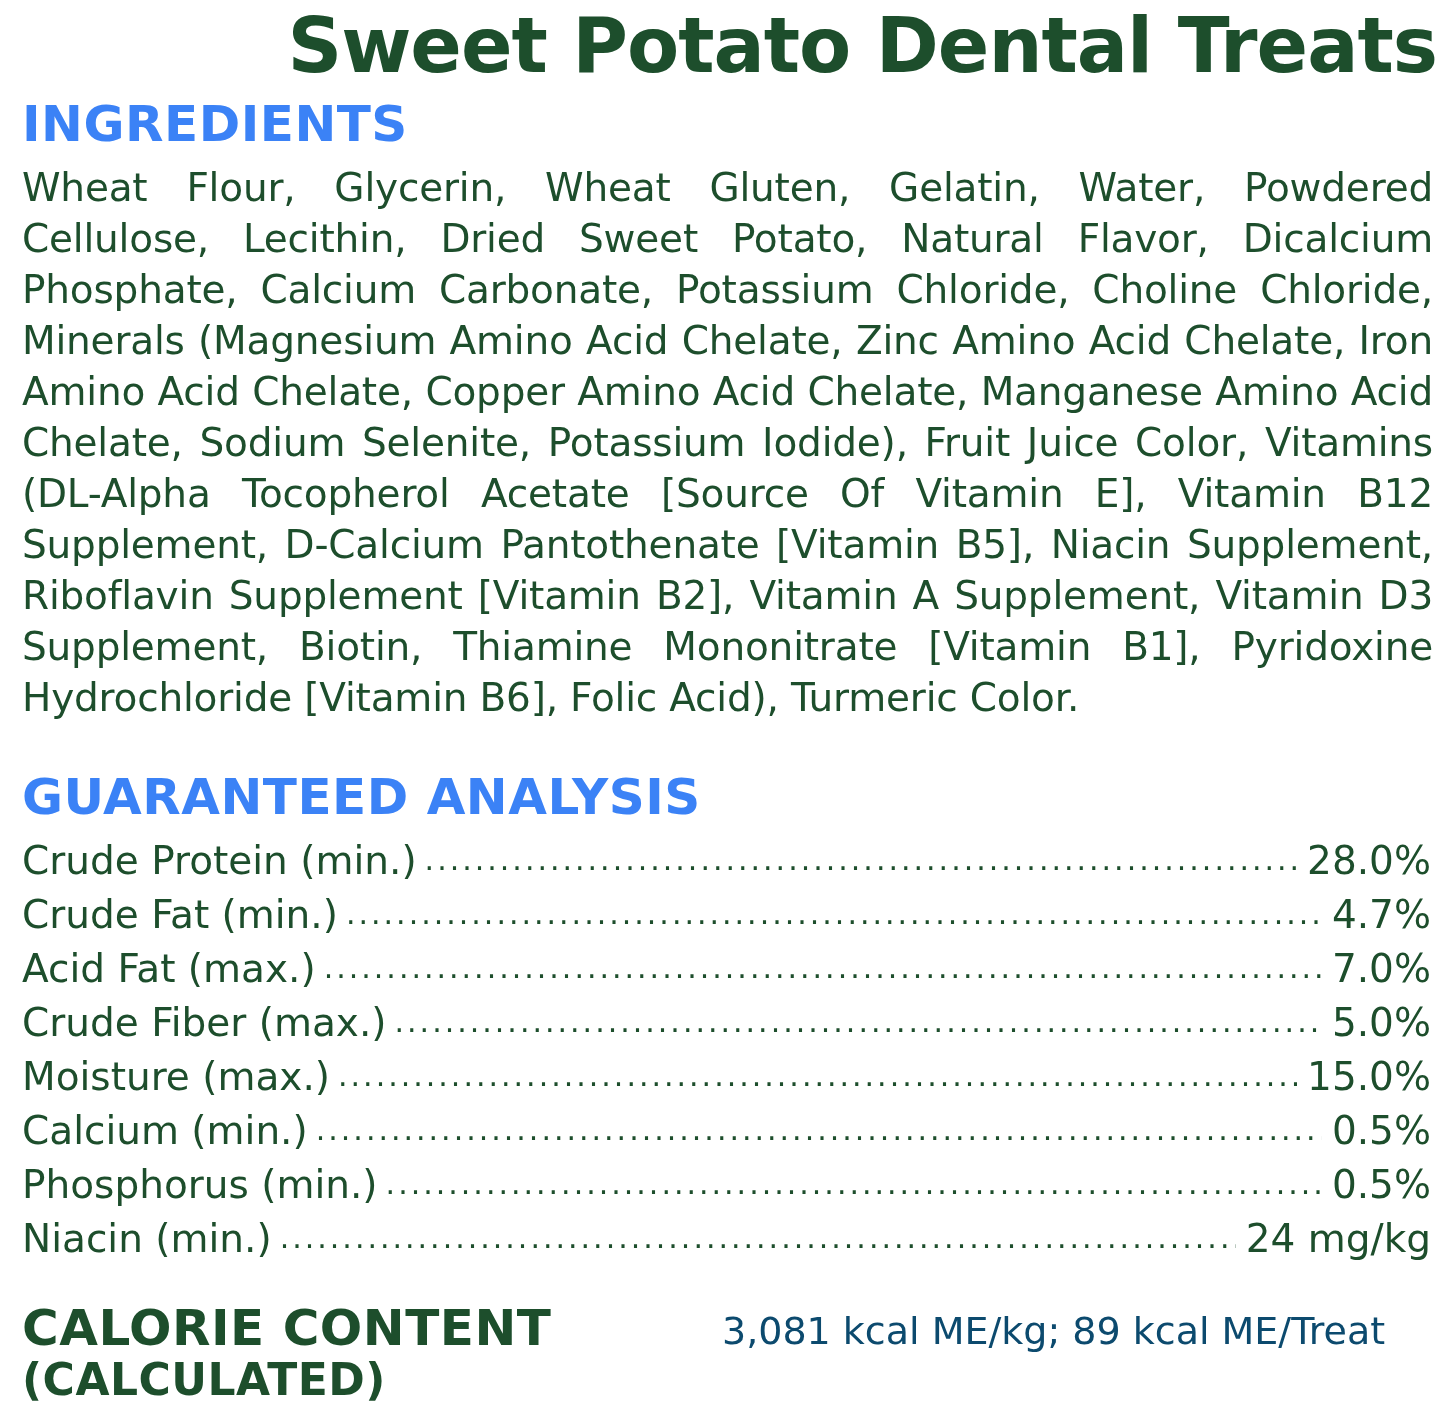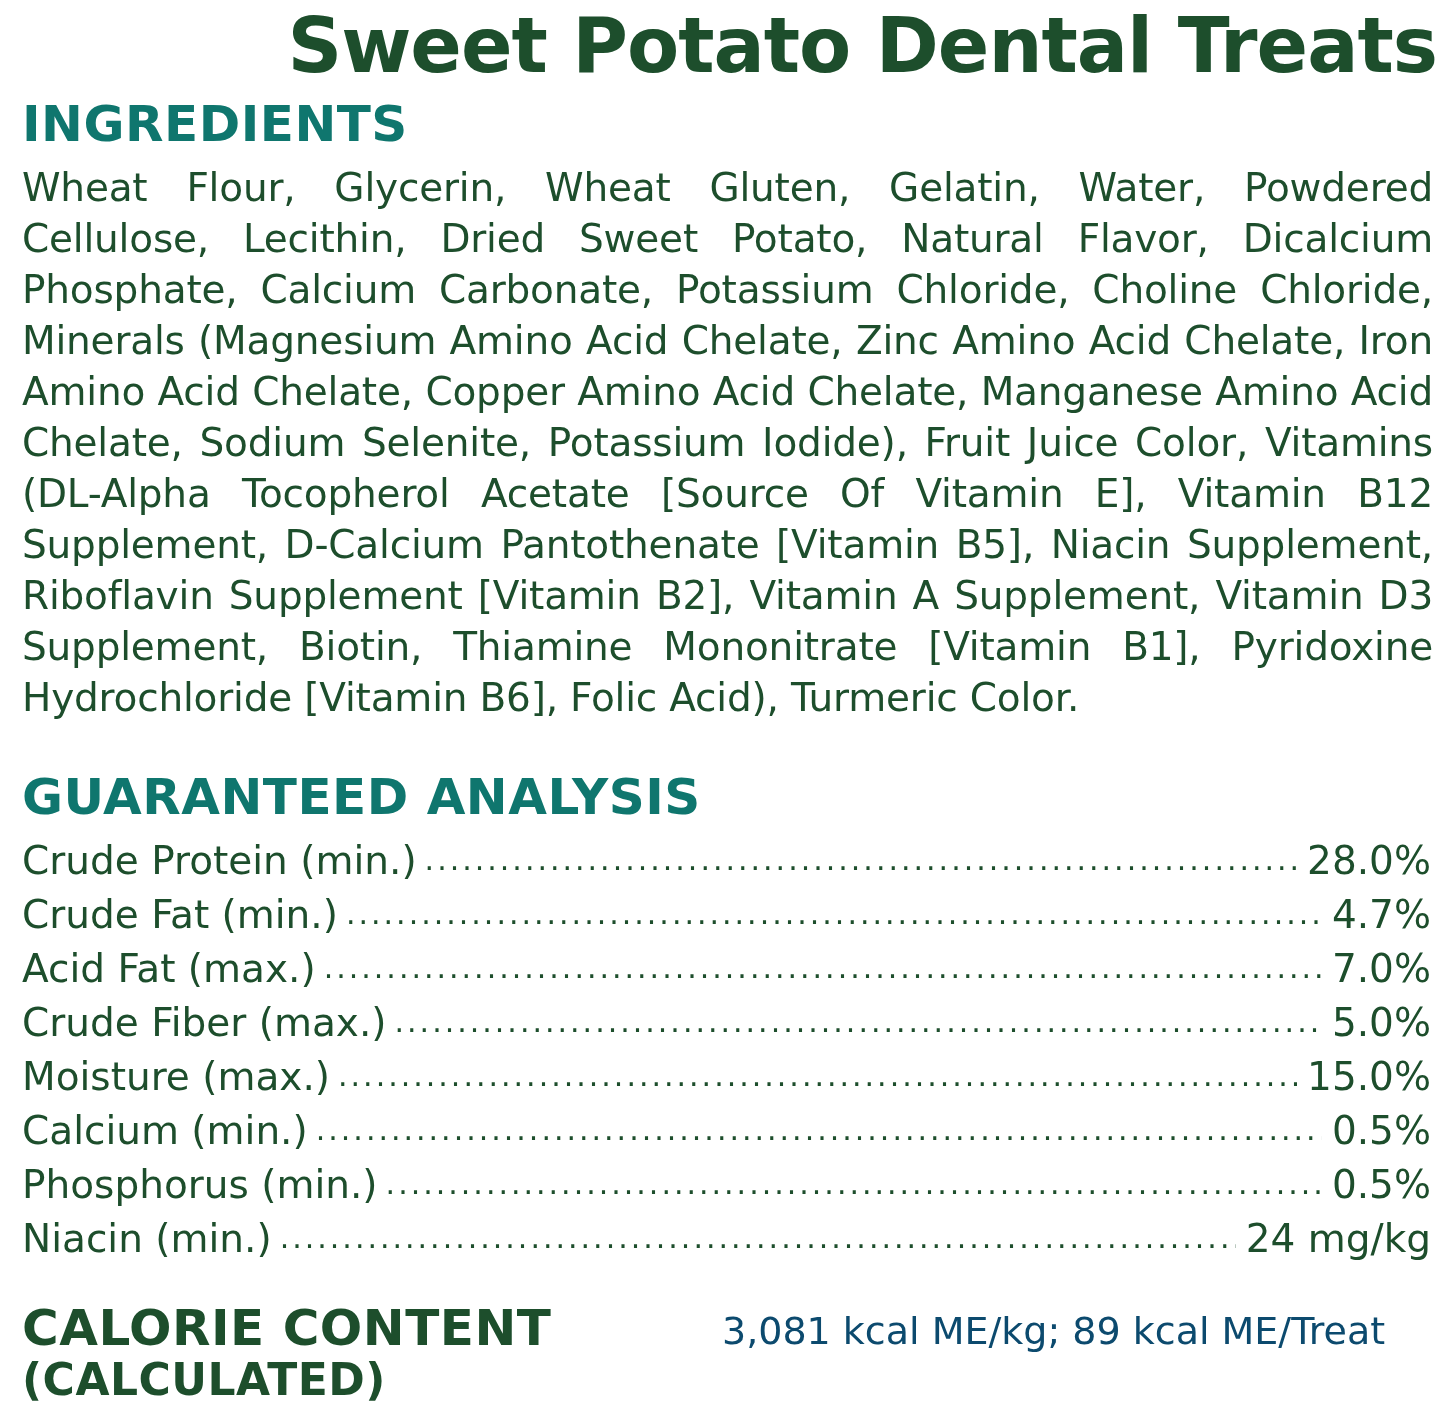--- a/index.html
+++ b/index.html
@@ -30,21 +30,21 @@
     color: #1d4e2c;
     margin: 4px 0 0 14px;
     text-align: right;
   }
   .section-heading {
     font-family: "DejaVu Sans", sans-serif;
     font-weight: bold;
     font-size: 50px;
     line-height: 56px;
     letter-spacing: 0.5px;
-    color: #0f766e;
+    color: #3b82f6;
     margin: 8px 0 10px 14px;
   }
   .ingredients-body {
     font-family: "DejaVu Sans", sans-serif;
     font-size: 39px;
     line-height: 51px;
     color: #1d4e2c;
     text-align: justify;
     text-align-last: left;
     margin: 0 4px 0 14px;

